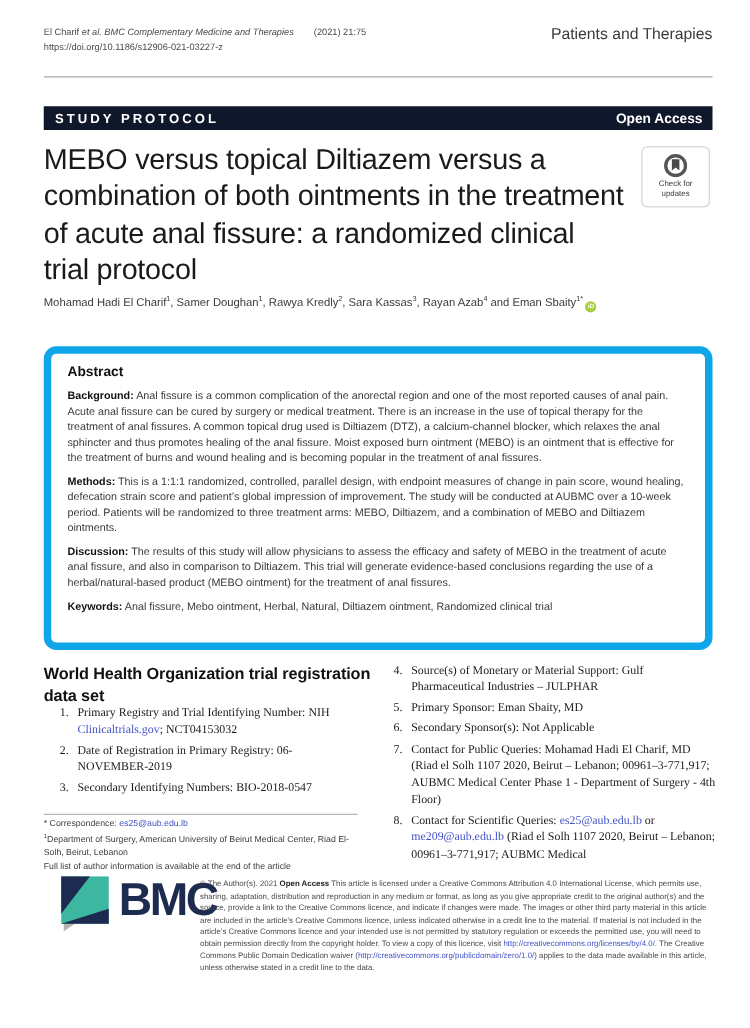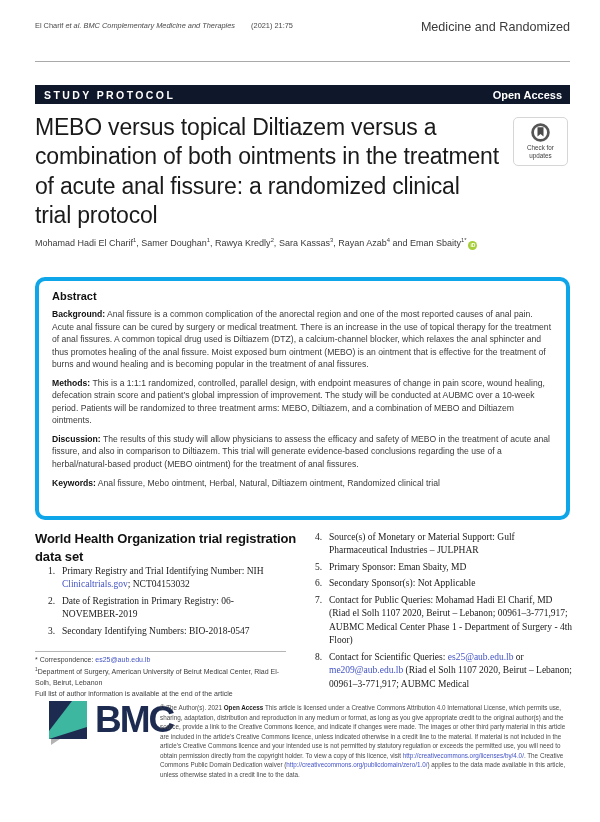--- a/index.html
+++ b/index.html
@@ -24,21 +24,21 @@
            border-radius:5px;display:flex;flex-direction:column;align-items:center;justify-content:center;
            gap:2px;background:#fff;cursor:pointer;}
   .updates svg{display:block;}
   .updates .utxt{font-size:6.3px;line-height:1.2;color:#3c3c3c;text-align:center;}
   .authors{position:absolute;left:35px;top:237px;right:30px;font-size:9px;color:#3a3a3a;}
   .authors sup{font-size:5.8px;vertical-align:super;}
   .orcid{display:inline-block;width:9px;height:9px;border-radius:50%;background:#a6ce39;color:#fff;
          font-size:5px;line-height:9px;text-align:center;vertical-align:-1px;margin-left:2px;font-weight:bold;}
   
   .abstract{position:absolute;left:35px;right:30px;top:277px;height:243px;box-sizing:border-box;
-            border:4px solid #0ea5e9;border-radius:10px;padding:9px 13px 6px 13px;overflow:hidden;}
+            border:6px solid #0ea5e9;border-radius:10px;padding:9px 13px 6px 13px;overflow:hidden;}
   .abstract h2{margin:0 0 6px 0;font-size:11px;color:#111;}
   .abstract p{margin:0 0 6px 0;font-size:8.6px;line-height:1.46;color:#3a3a3a;}
   .abstract b{color:#111;}
   a.lnk{color:#4253c5;text-decoration:none;cursor:pointer;}
   
   .whohead{position:absolute;left:35px;top:530px;width:268px;font-size:13px;font-weight:bold;
            letter-spacing:-0.1px;color:#111;line-height:1.4;}
   .collist{position:absolute;font-family:"Liberation Serif",serif;font-size:9.5px;line-height:1.42;color:#1a1a1a;}
   .col-left{left:42px;top:565px;width:246px;}
   .col-right{left:309px;top:531px;width:266px;}
@@ -56,23 +56,24 @@
   .copyright b{color:#222;}
 </style>
 </head>
 <body>
 
 <div class="page">
 
   <div class="runhead">
     <div class="cite">
       <div><span>El Charif </span><span class="it">et al. </span><span class="it">BMC Complementary Medicine and Therapies</span><span class="issue">(2021) 21:75</span></div>
+      <div><span>https://doi.org/10.1186/s12906-021-03227-z</span></div>
     </div>
     <div class="jname">
-      <div>Medicine and Randomized</div>
+      <div>Patients and Therapies</div>
     </div>
   </div>
   <div class="headrule"></div>
 
   <div class="banner">
     <span class="type">STUDY PROTOCOL</span>
     <span class="oa">Open Access</span>
   </div>
 
   <h1 class="title" style="margin:0;">MEBO versus topical Diltiazem versus a combination of both ointments in the treatment of acute anal fissure: a randomized clinical trial protocol</h1>

